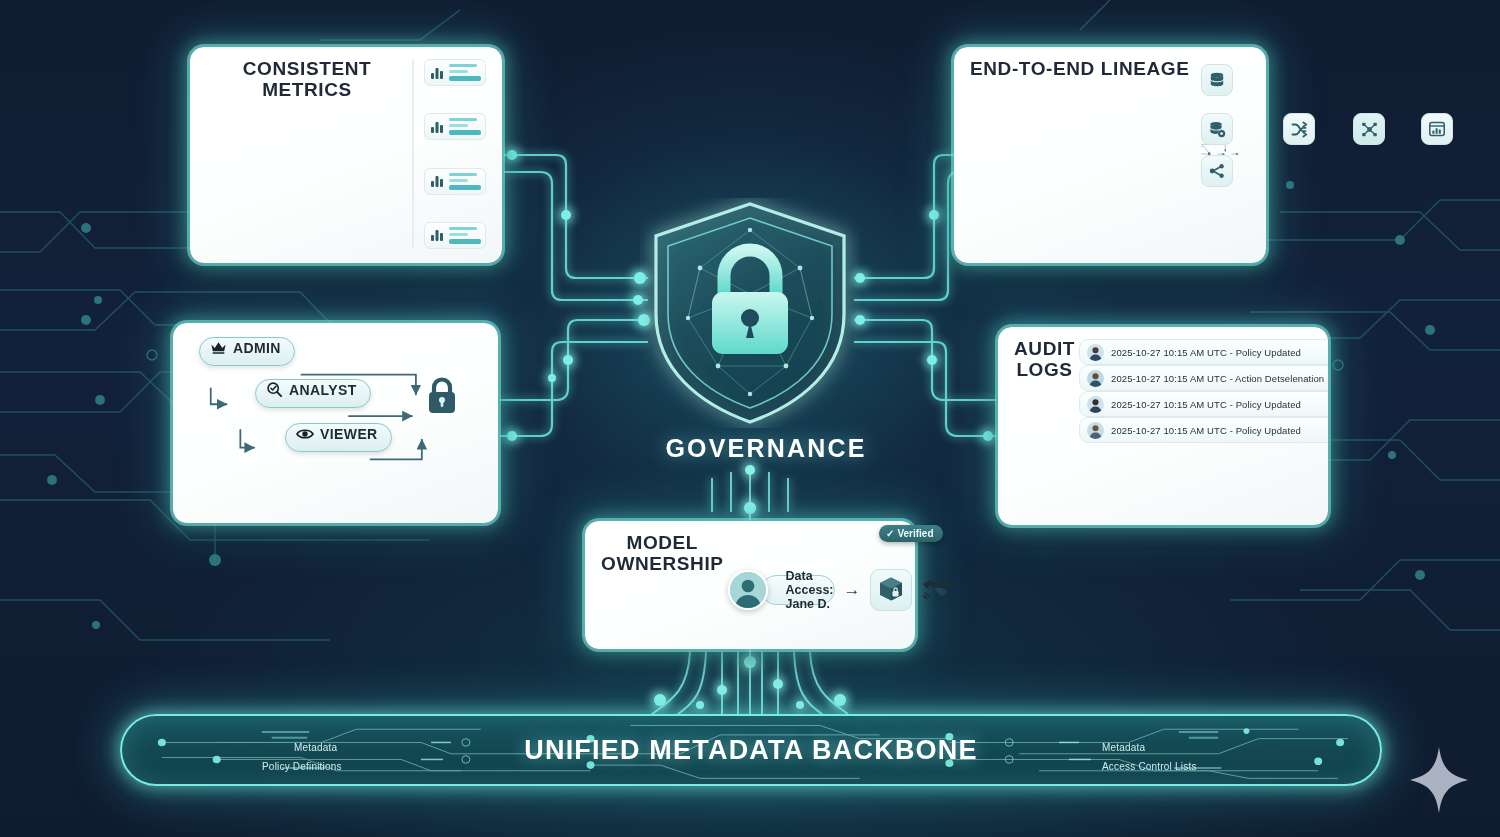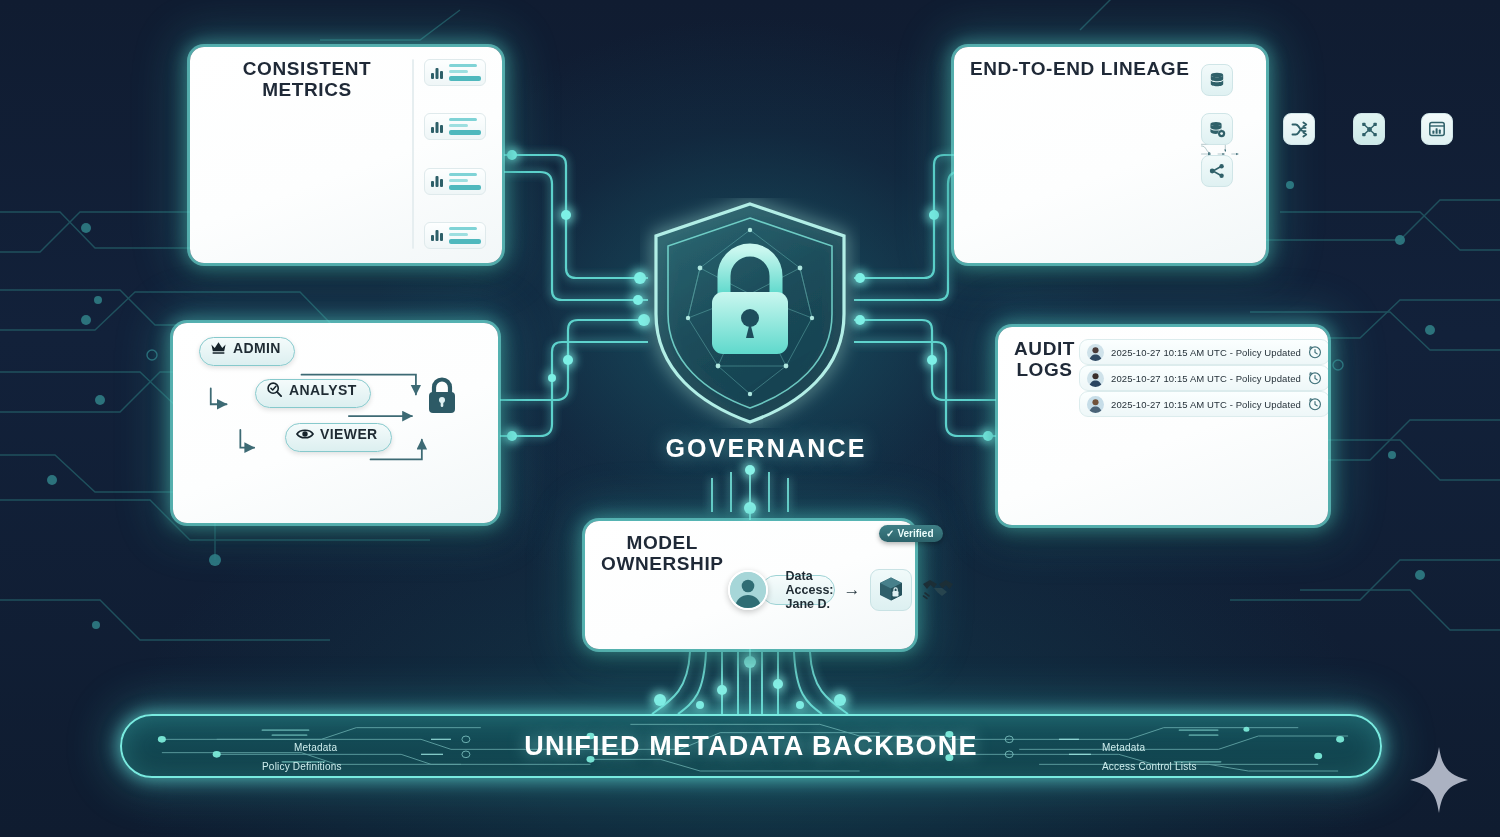--- a/index.html
+++ b/index.html
@@ -142,21 +142,21 @@
   
   #shield { position:absolute; left:640px; top:198px; width:220px; height:230px; }
   #gov-label {
     position:absolute; left:16px; top:434px; width:1500px; text-align:center;
     color:#ffffff; font-size:25px; font-weight:bold; letter-spacing:2.2px;
     text-shadow:0 0 18px rgba(130,240,235,0.55);
   }
 
   
   #backbone {
-    position:absolute; left:120px; top:714px; width:1262px; height:64px;
+    position:absolute; left:120px; top:714px; width:1262px; height:72px;
     border-radius:36px;
     border:2px solid #79ebe0;
     background:linear-gradient(180deg, rgba(22,86,96,0.92), rgba(16,64,74,0.95));
     box-shadow:
       0 0 16px 3px rgba(110,235,225,0.55),
       0 0 44px 12px rgba(60,200,200,0.28),
       inset 0 0 26px rgba(90,220,215,0.22);
     overflow:hidden;
   }
   .bb-svg { position:absolute; inset:0; width:100%; height:100%; }
@@ -536,20 +536,33 @@
     <div class="card-div"></div>
     <div class="card-body">
         <div class="audit-list">
       <div class="audit-row">
         <span class="avatar"><svg width="17" height="17" viewBox="0 0 20 20">
                 <rect width="20" height="20" fill="#cfe2ea"></rect>
                 <circle cx="10" cy="7.4" r="3.6" fill="#4a3b39"></circle>
                 <path d="M2.5 20 C3.5 14.6 6.6 12.4 10 12.4 S16.5 14.6 17.5 20z" fill="#2f4a63"></path>
               </svg></span>
         <span class="audit-text">2025-10-27 10:15 AM UTC - Policy Updated</span>
+        <svg width="14" height="14" viewBox="0 0 16 16">
+              <circle cx="8" cy="8.4" r="6.2" fill="none" stroke="#3f7079" stroke-width="1.3"></circle>
+              <path d="M8 5.2 V8.6 L10.4 10.1" fill="none" stroke="#3f7079" stroke-width="1.3" stroke-linecap="round"></path>
+              <path d="M2.2 4.4 L2.6 2 L5 2.9" fill="none" stroke="#3f7079" stroke-width="1.3" stroke-linecap="round" stroke-linejoin="round"></path>
+            </svg>
+      </div>
+      <div class="audit-row">
+        <span class="avatar"><svg width="17" height="17" viewBox="0 0 20 20">
+                <rect width="20" height="20" fill="#bcd8e4"></rect>
+                <circle cx="10" cy="7.4" r="3.6" fill="#6b4a33"></circle>
+                <path d="M2.5 20 C3.5 14.6 6.6 12.4 10 12.4 S16.5 14.6 17.5 20z" fill="#33506b"></path>
+              </svg></span>
+        <span class="audit-text">2025-10-27 10:15 AM UTC - Action Detselenation</span>
         <svg width="14" height="14" viewBox="0 0 16 16">
               <circle cx="8" cy="8.4" r="6.2" fill="none" stroke="#3f7079" stroke-width="1.3"></circle>
               <path d="M8 5.2 V8.6 L10.4 10.1" fill="none" stroke="#3f7079" stroke-width="1.3" stroke-linecap="round"></path>
               <path d="M2.2 4.4 L2.6 2 L5 2.9" fill="none" stroke="#3f7079" stroke-width="1.3" stroke-linecap="round" stroke-linejoin="round"></path>
             </svg>
       </div>
       <div class="audit-row">
         <span class="avatar"><svg width="17" height="17" viewBox="0 0 20 20">
                 <rect width="20" height="20" fill="#cfe2ea"></rect>
                 <circle cx="10" cy="7.4" r="3.6" fill="#3a2e2c"></circle>

